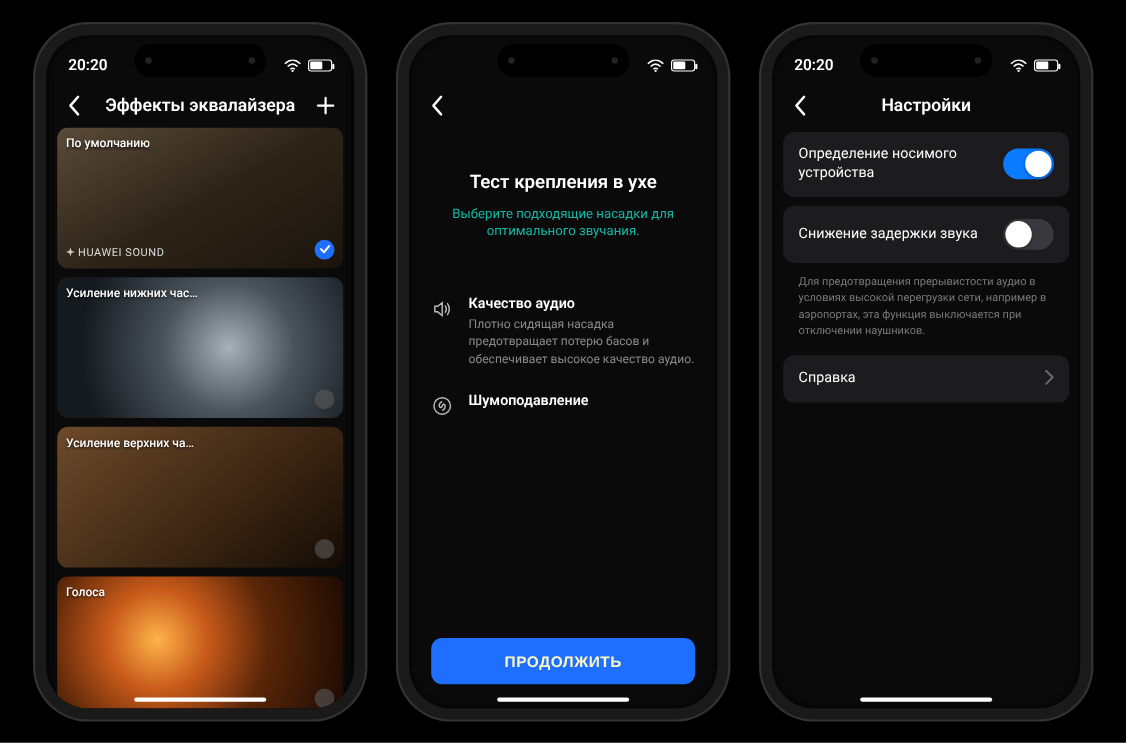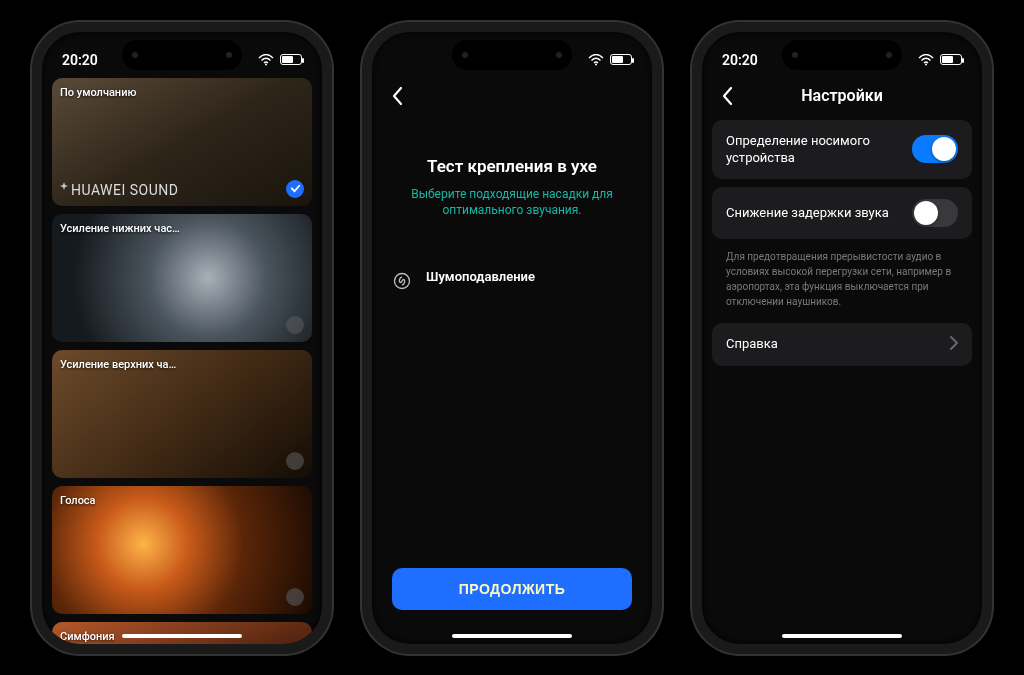--- a/index.html
+++ b/index.html
@@ -95,21 +95,21 @@
   }
   .card .label{
     position:absolute; top:8px; left:8px;
     color:#fff; font-size:11px; font-weight:500;
     text-shadow:0 1px 3px rgba(0,0,0,.8);
     max-width:90%;
     white-space:nowrap; overflow:hidden; text-overflow:ellipsis;
   }
   .card .tag{
     position:absolute; bottom:8px; left:8px;
-    color:#ddd; font-size:14px; letter-spacing:0.5px;
+    color:#ddd; font-size:10px; letter-spacing:0.5px;
     display:flex; align-items:flex-start; gap:3px;
   }
   .card .radio{
     position:absolute; bottom:8px; right:8px;
     width:18px; height:18px; border-radius:50%;
     background:rgba(90,90,90,.6);
   }
   .card .radio.checked{
     background:#1e6fff;
     display:flex; align-items:center; justify-content:center;
@@ -118,21 +118,21 @@
 
   
   .bg1{background:linear-gradient(150deg,#5a4a38 0%, #2e2519 50%, #1a140c 100%);}
   .bg2{background:radial-gradient(circle at 60% 50%, #a8b0b8 0%, #4a545c 35%, #151a1f 80%);}
   .bg3{background:linear-gradient(140deg,#6d4a2a 0%, #3a2512 60%, #140c05 100%);}
   .bg4{background:radial-gradient(circle at 35% 45%, #ffb34a 0%, #c85a1a 25%, #5a2608 55%, #1a0a02 100%);padding-left:42px;}
   .bg5{background:linear-gradient(160deg,#b5582a 0%, #5a2812 45%, #1f0a03 100%);}
   .bg6{background:radial-gradient(ellipse at 50% 30%, #ff8a3a 0%, #a8522a 25%, #3a1808 55%, #0f0502 100%);}
 
   
-  .s2-content{ padding: 40px 20px 16px; color:#fff; display:flex; flex-direction:column; height:100%;}
+  .s2-content{ padding: 40px 20px 4px; color:#fff; display:flex; flex-direction:column; height:100%;}
   .s2-title{ font-size:17px; font-weight:600; text-align:center; margin-bottom:10px;}
   .s2-sub{ font-size:12px; color:#14b8a6; text-align:center; line-height:1.4; margin-bottom:50px;}
   .s2-item{ display:flex; gap:12px; margin-bottom:22px;}
   .s2-item .ic{ width:22px; flex-shrink:0; display:flex; align-items:flex-start; padding-top:2px;}
   .s2-item .ic svg{stroke:#bbb;}
   .s2-item .txt h4{ font-size:13px; font-weight:600; margin-bottom:3px;}
   .s2-item .txt p{ font-size:11px; color:#8a8a8a; line-height:1.45;}
   .s2-spacer{flex:1;}
   .continue-btn{
     background:#1e6fff; color:#fef9c3; border:none;
@@ -192,20 +192,33 @@
             <path d="M1 4 Q8 -3 15 4 M3.5 6.5 Q8 2 12.5 6.5 M6 9 Q8 7 10 9" stroke="#fff" stroke-width="1.4" fill="none"></path>
             <circle cx="8" cy="10.5" r="1" fill="#fff"></circle>
           </svg>
       </span>
       <span class="battery">
           <span class="fill"></span>
           <span class="num">59</span>
         </span>
     </span>
   </div>
+  <div class="navbar">
+    <span class="nav-icon">
+      <svg width="12" height="20" viewBox="0 0 12 20" fill="none">
+          <path d="M9 2 L2 10 L9 18" stroke-width="2.2" stroke-linecap="round" stroke-linejoin="round"></path>
+        </svg>
+    </span>
+    <span class="title">Эффекты эквалайзера</span>
+    <span class="nav-icon">
+      <svg width="20" height="20" viewBox="0 0 20 20" fill="none">
+          <path d="M10 3 V17 M3 10 H17" stroke-width="2" stroke-linecap="round"></path>
+        </svg>
+    </span>
+  </div>
   <div class="content">
     <div class="grid">
       <div class="card bg1">
         <span class="label">По умолчанию</span>
         <span class="tag">
           <svg width="8" height="8" viewBox="0 0 8 8">
               <path d="M4 0 L5 3 L8 4 L5 5 L4 8 L3 5 L0 4 L3 3 Z" fill="#ccc"></path>
             </svg>
           <span>HUAWEI SOUND</span>
         </span>
@@ -266,20 +279,31 @@
           <path d="M9 2 L2 10 L9 18" stroke-width="2.2" stroke-linecap="round" stroke-linejoin="round"></path>
         </svg>
     </span>
     <span class="title"></span>
     <span class="nav-icon"></span>
   </div>
   <div class="content s2-content">
     <div class="s2-title">Тест крепления в ухе</div>
     <div class="s2-sub">Выберите подходящие насадки для оптимального звучания.</div>
 
+    <div class="s2-item">
+      <div class="ic">
+        <svg width="20" height="20" viewBox="0 0 24 24" fill="none" stroke-width="1.6">
+            <path d="M4 9 H7 L12 5 V19 L7 15 H4 Z M15 8 Q18 12 15 16 M17.5 5.5 Q22 12 17.5 18.5"></path>
+          </svg>
+      </div>
+      <div class="txt">
+        <h4>Качество аудио</h4>
+        <p>Плотно сидящая насадка предотвращает потерю басов и обеспечивает высокое качество аудио.</p>
+      </div>
+    </div>
 
     <div class="s2-item">
       <div class="ic">
         <svg width="20" height="20" viewBox="0 0 24 24" fill="none" stroke-width="1.6">
             <circle cx="12" cy="12" r="9"></circle>
             <path d="M12 7 Q8 9 9 13 Q11 15 12 12 Q13 9 15 11 Q16 15 12 17"></path>
           </svg>
       </div>
       <div class="txt">
         <h4>Шумоподавление</h4>

